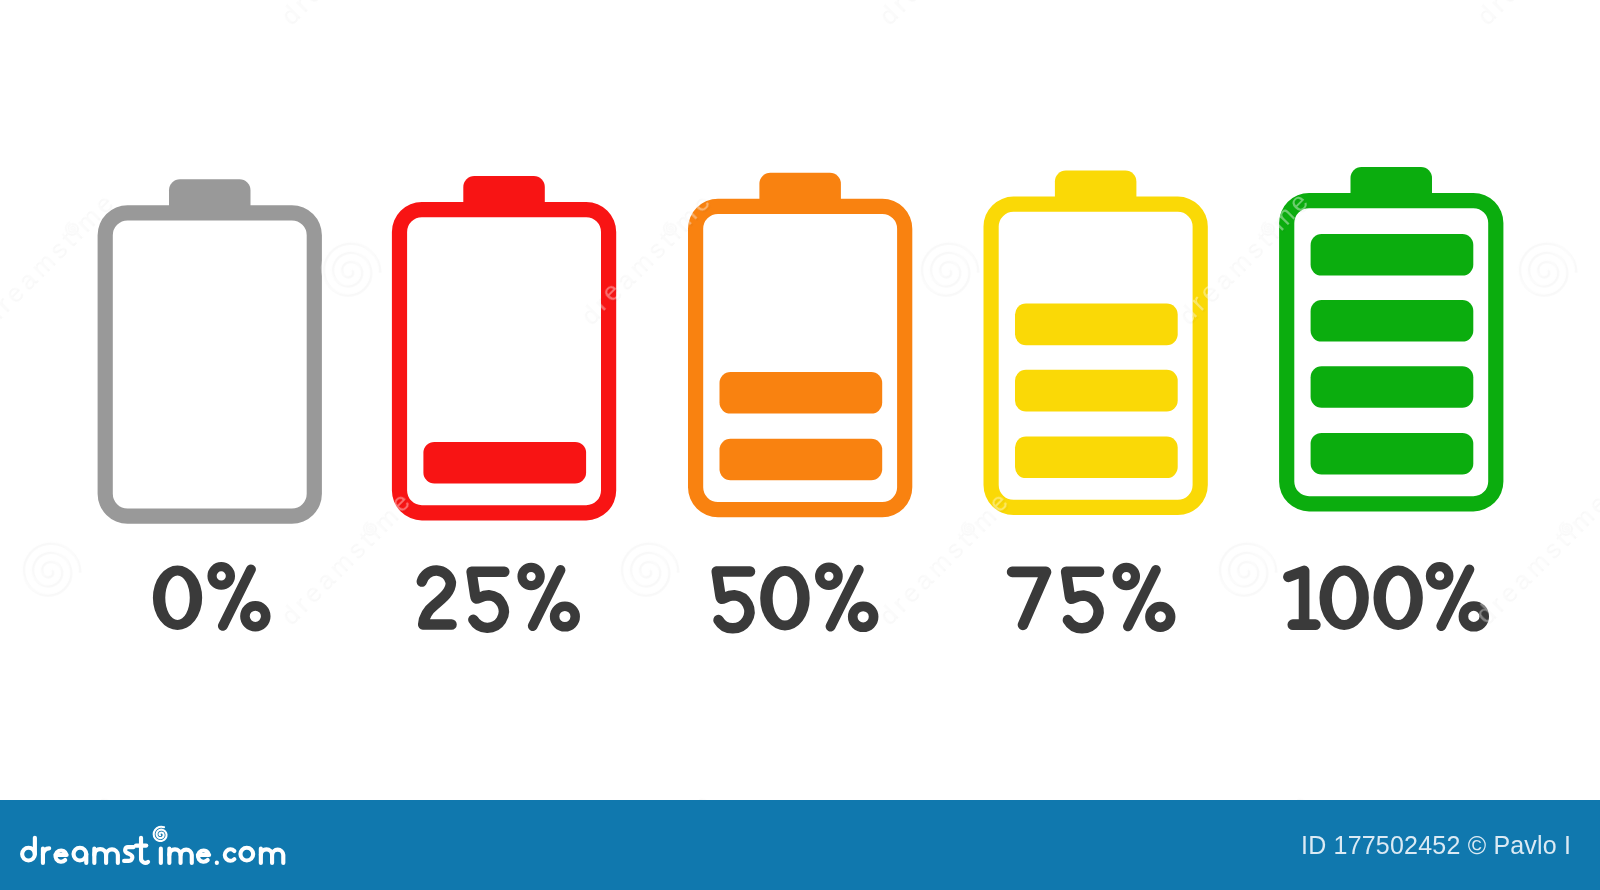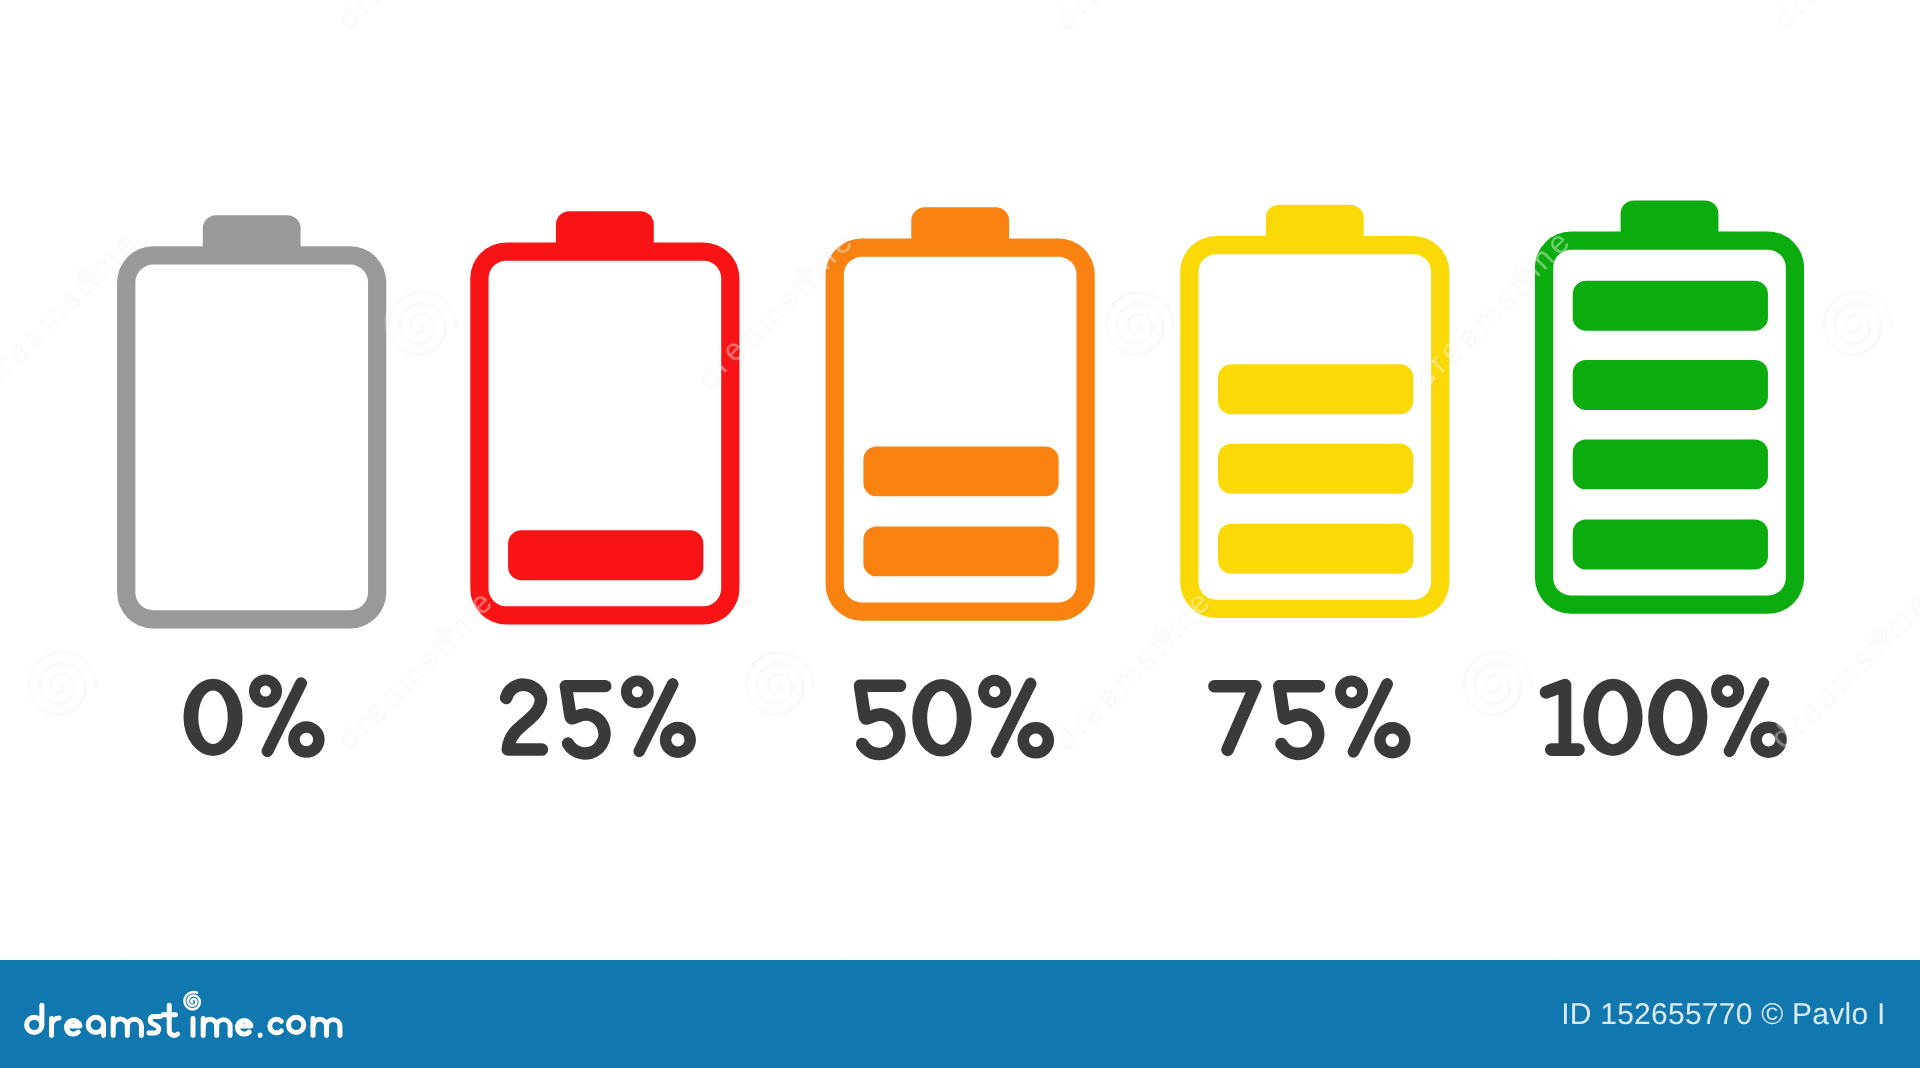--- a/index.html
+++ b/index.html
@@ -301,14 +301,14 @@
          <path transform="translate(1323.9 0)" d="M11.3 -44 A31.2 31.2 0 0 1 73.7 -44 L73.7 0"></path>
          <path transform="translate(1323.9 0)" d="M73.7 -44 A31.2 31.2 0 0 1 136 -44 L136 0"></path>
         </g>
         <g fill="none" stroke="#ffffff" stroke-width="1.95" stroke-linecap="round" transform="translate(160.84 834.60) scale(1.06)">
           <use href="#logospiral"></use>
         </g>
       </g>
     </g>
   </svg>
 
-  <div id="footer-credit">ID 152655770 © Pavlo I</div>
+  <div id="footer-credit">ID 177502452 © Pavlo I</div>
 </div>
 
 </body></html>

